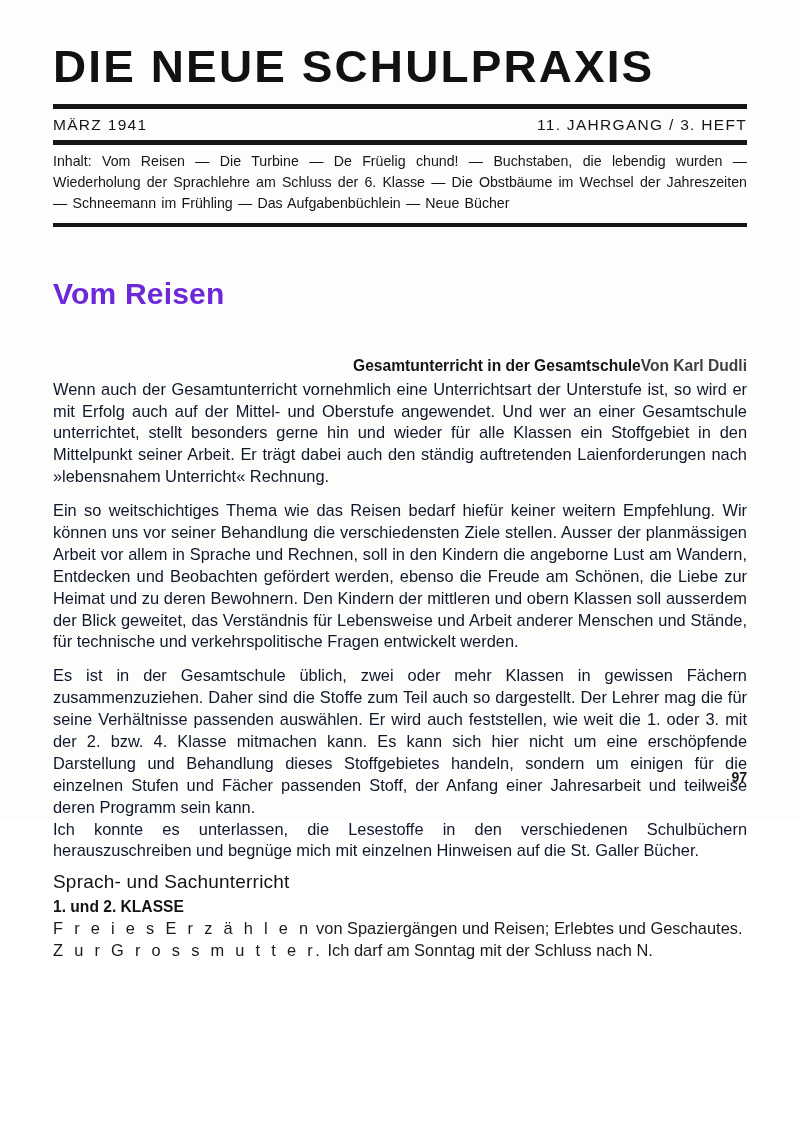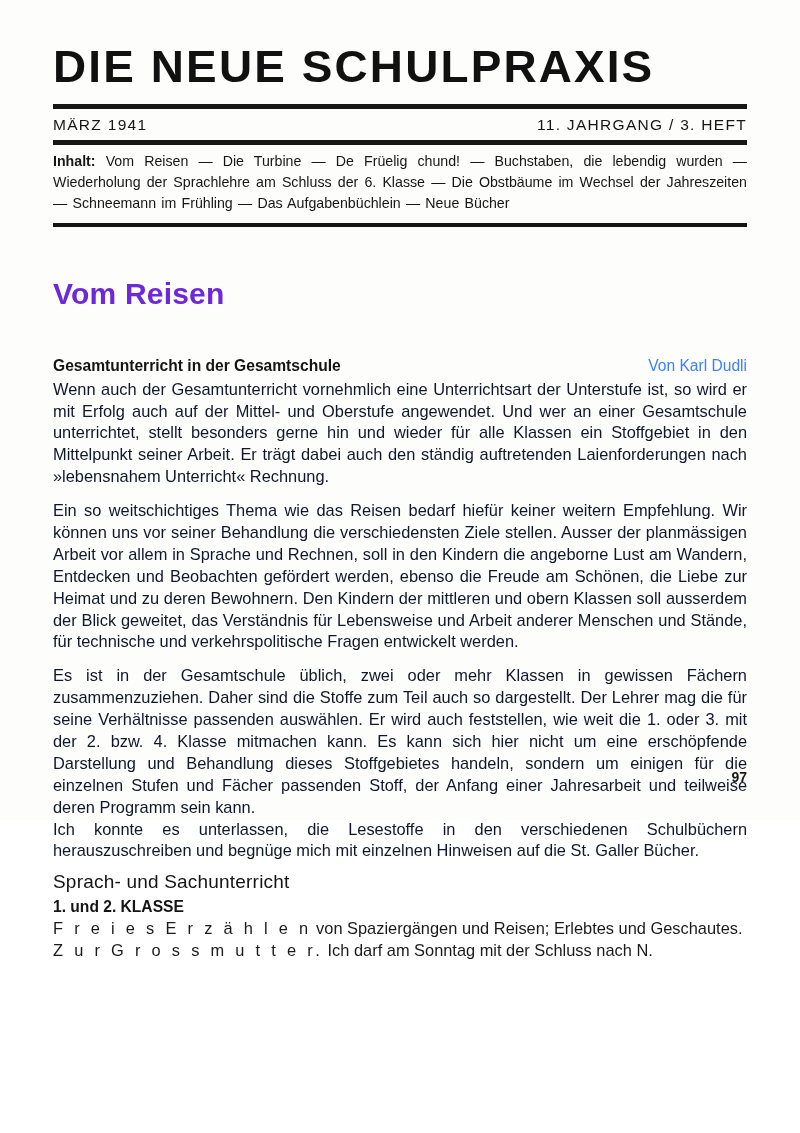--- a/index.html
+++ b/index.html
@@ -63,21 +63,21 @@
   
   .contents {
     font-size: 14.2px;
     line-height: 1.47;
     text-align: justify;
     padding: 6px 0 5px 0;
     color: #161616;
     word-spacing: 1.3px;
   }
   .contents b {
-    font-weight: 700;
+    font-weight: 400;
   }
 
   .rule-bottom {
     height: 4px;
     background: #161616;
     margin-top: 4px;
   }
 
   
   .article {
@@ -85,34 +85,34 @@
   }
   .article-title {
     font-size: 30px;
     font-weight: 700;
     letter-spacing: 0.2px;
     color: #6d28d9;
     margin-bottom: 17px;
   }
   .subtitle-row {
     display: flex;
-    justify-content: space-between;
+    justify-content: flex-end;
     align-items: baseline;
     margin-bottom: 4px;
     margin-top: 46px;
   }
   .subtitle {
     font-size: 15.6px;
     font-weight: 700;
     color: #141414;
   }
   .byline {
     font-size: 15.6px;
-    font-weight: 400;
-    color: #3b82f6;
+    font-weight: 700;
+    color: #404040;
   }
 
   p.body {
     font-size: 16.4px;
     line-height: 1.335;
     text-align: justify;
     margin: 0 0 12px 0;
     color: #0f172a;
     hyphens: none;
   }

